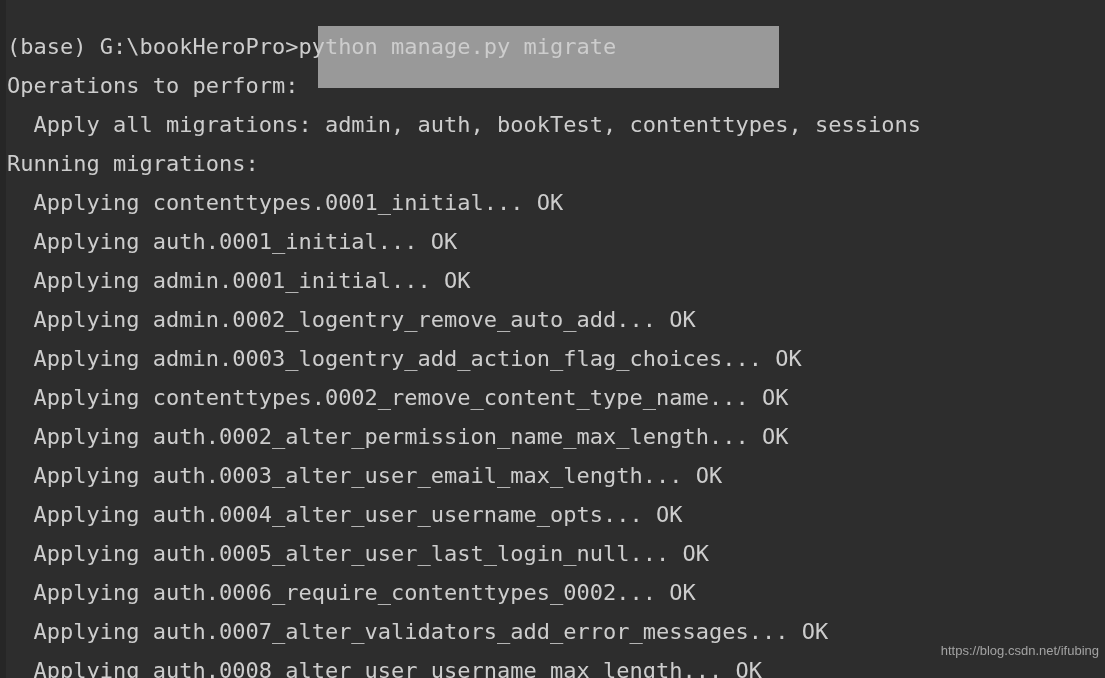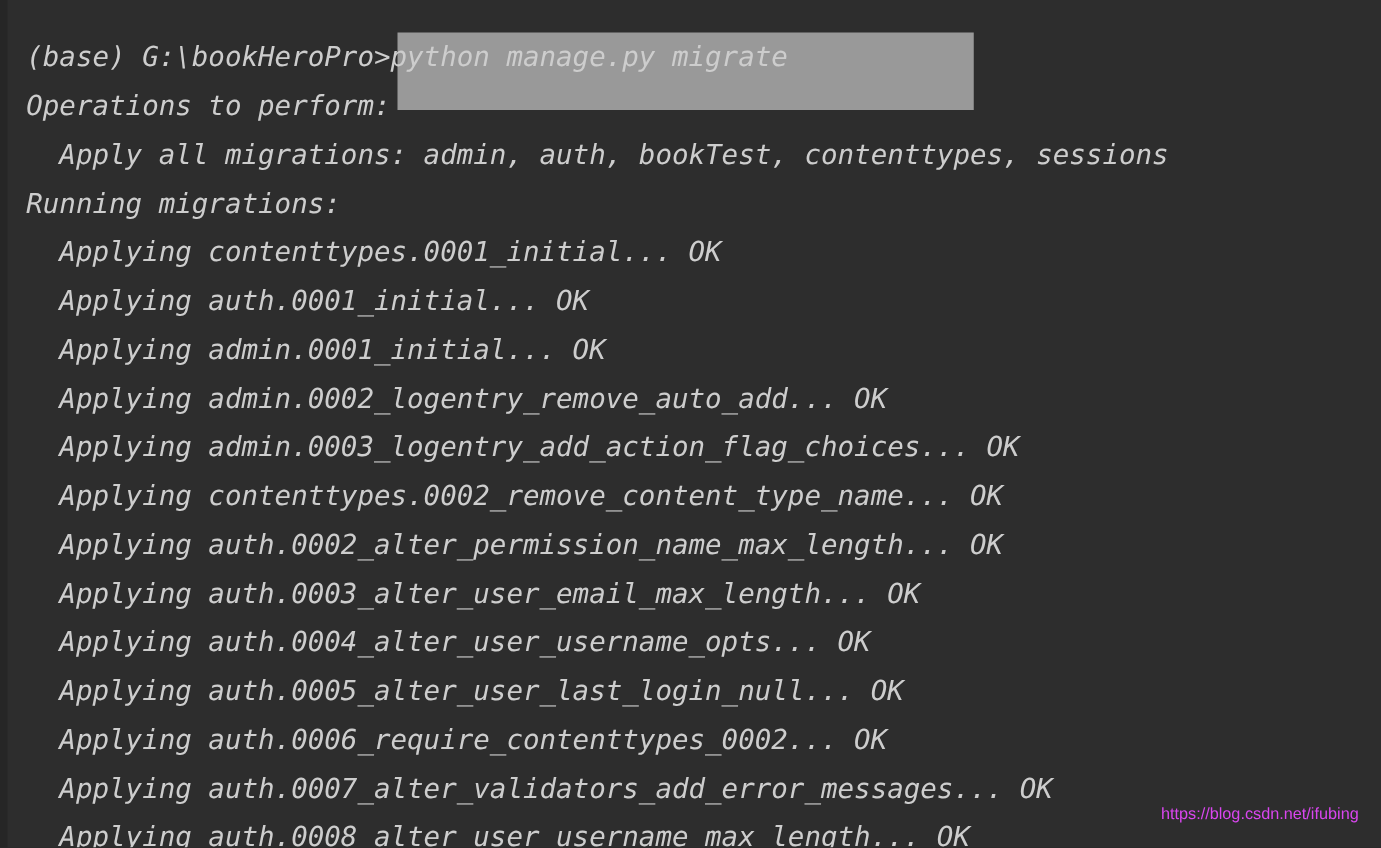--- a/index.html
+++ b/index.html
@@ -50,39 +50,38 @@
     width: 1105px;
     padding: 0;
     margin: 0;
     list-style: none;
     white-space: pre;
   }
 
   .console-line {
     height: 39px;
     line-height: 39px;
-    padding-left: 21px;
+    padding-left: 7px;
     white-space: pre;
     position: relative;
     z-index: 2;
-    font-style: italic;
   }
 
   
   .console-line.selected-line {
     color: #cdcdcd;
   }
 
   #watermark {
     position: absolute;
-    right: 18px;
+    right: 6px;
     bottom: 8px;
     font-family: "Liberation Sans", sans-serif;
     font-size: 13px;
-    color: #d946ef;
+    color: #a3a3a3;
     letter-spacing: 0px;
     z-index: 5;
     pointer-events: none;
   }
 </style>
 </head>
 <body>
 
 <div id="terminal">
 

